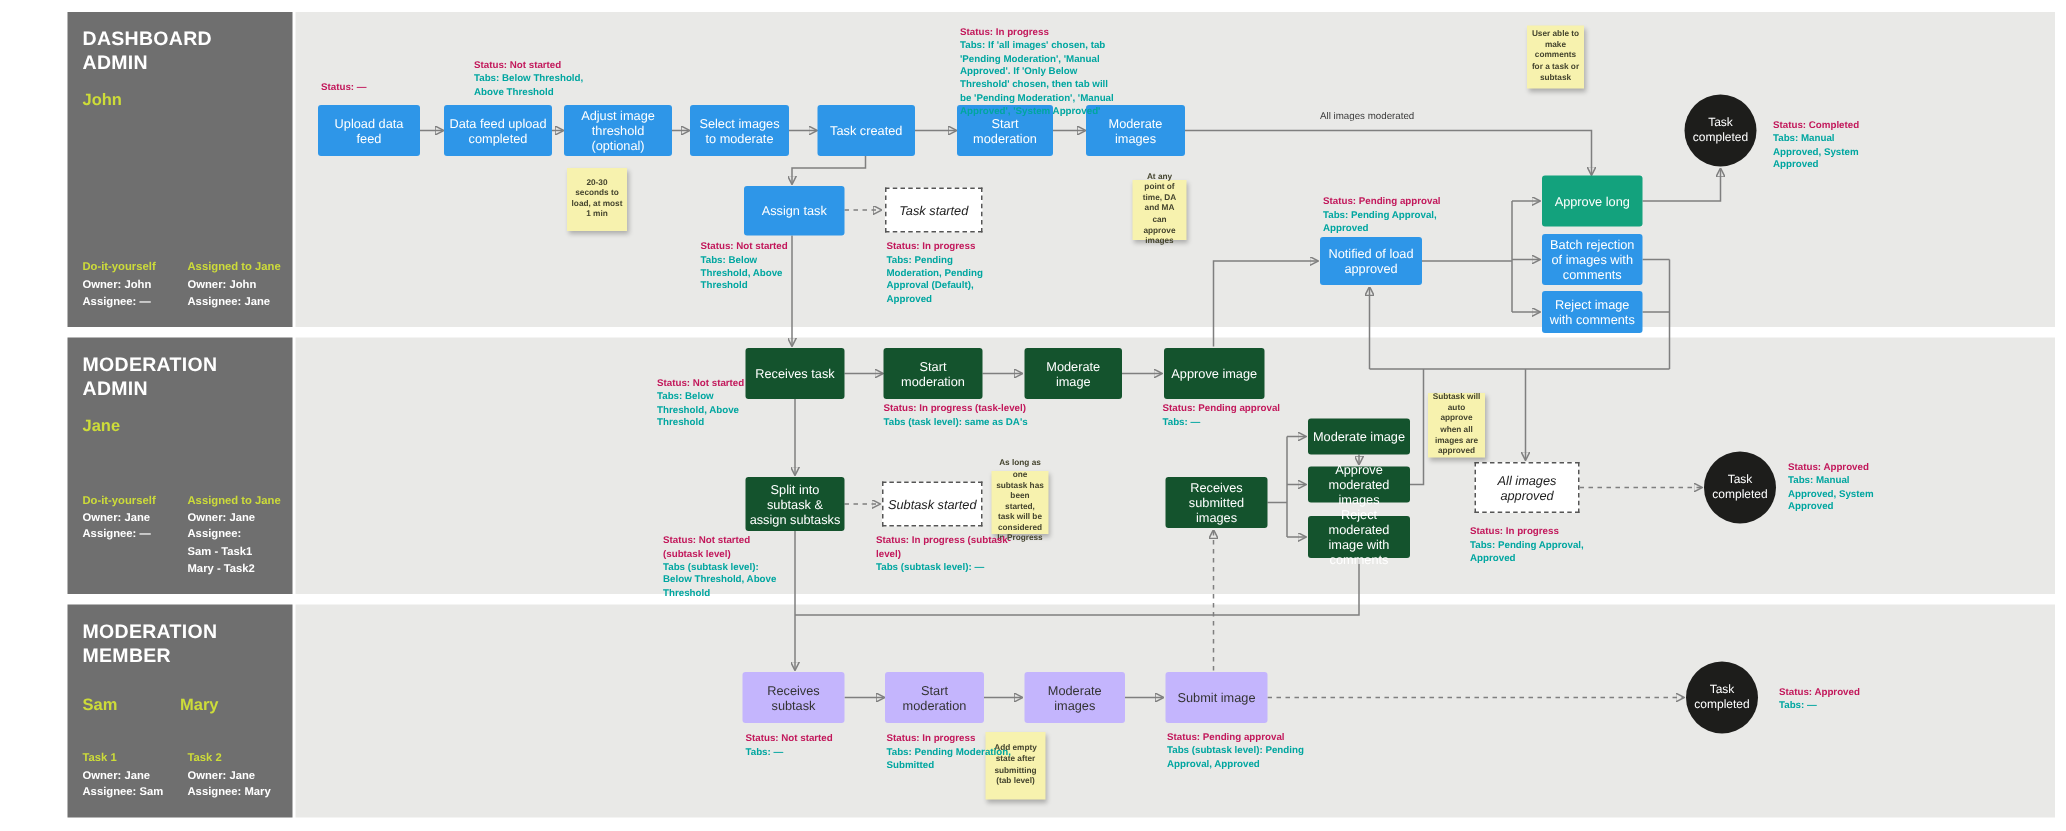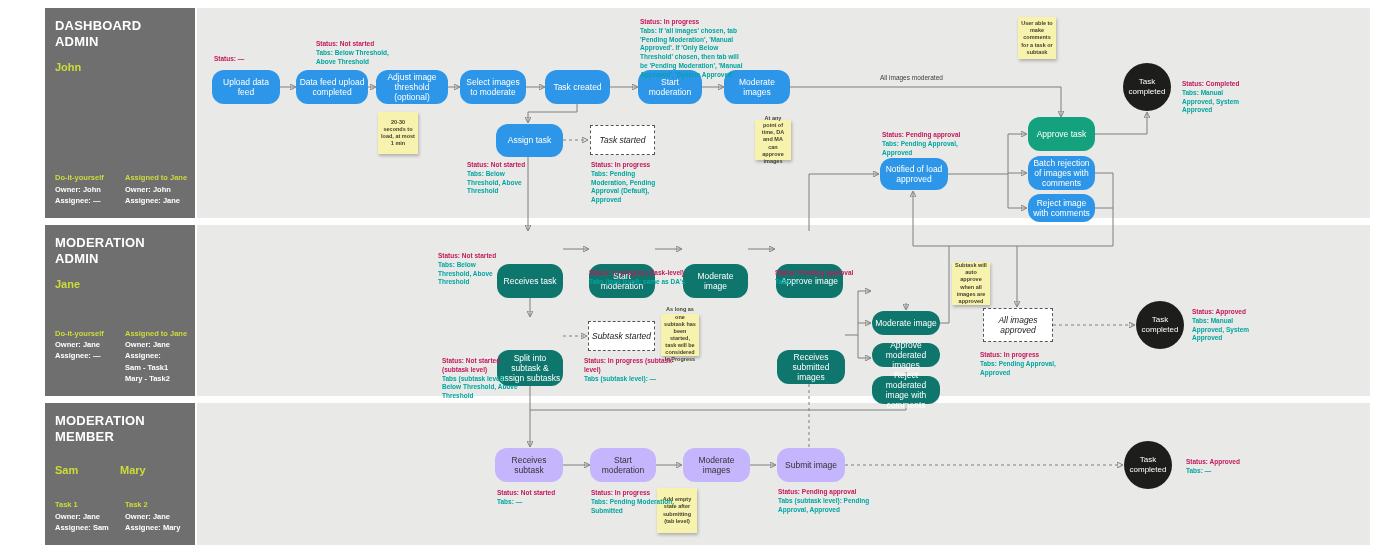--- a/index.html
+++ b/index.html
@@ -12,23 +12,23 @@
   .lane-persons{display:flex;margin-top:18px;}
   .lane-persons span{width:64px;margin-right:14px;color:#cddc39;font-size:11px;font-weight:700;}
   .lane-foot{position:absolute;left:10px;bottom:12px;display:flex;}
   .fcol{width:64px;margin-right:6px;}
   .fhead{color:#cddc39;font-size:7.5px;font-weight:700;line-height:1.5;}
   .fline{color:#ffffff;font-size:7.5px;line-height:1.5;font-weight:bold;}
   svg.wires{position:absolute;left:0;top:0;}
   svg.wires path{fill:none;stroke:#7f7f7f;stroke-width:1;}
   svg.wires path.d{stroke-dasharray:3,3;}
   .box{position:absolute;display:flex;align-items:center;justify-content:center;text-align:center;
-    color:#ffffff;font-size:8.5px;font-weight:400;line-height:1.18;padding:2px;box-sizing:border-box;border-radius:12px;}
+    color:#ffffff;font-size:8.5px;font-weight:400;line-height:1.18;padding:2px;box-sizing:border-box;border-radius:2px;}
   .blue{background:#2e96e8;}
-  .purple{background:#0f766e;margin-top:32px;}
+  .purple{background:#14532d;}
   .gold{background:#c4b5fd;color:#333333;}
   .green{background:#13a27d;}
   .dashed-box{position:absolute;display:flex;align-items:center;justify-content:center;text-align:center;
     background:#ffffff;border:1px dashed #555555;color:#222222;font-size:8.5px;box-sizing:border-box;font-style:italic;}
   .circle{position:absolute;width:48px;height:48px;border-radius:50%;background:#1d1d1b;color:#ffffff;
     display:flex;align-items:center;justify-content:center;text-align:center;font-size:8px;line-height:1.2;}
   .sticky{position:absolute;background:#f7f2ae;color:#44442e;font-size:5.5px;font-weight:600;line-height:1.3;
     display:flex;align-items:center;justify-content:center;text-align:center;padding:3px;box-sizing:border-box;
     box-shadow:1px 2px 3px rgba(0,0,0,.25);}
   .ann{position:absolute;font-size:6.5px;font-weight:700;line-height:1.35;}
@@ -148,21 +148,21 @@
   <div class="box blue" style="left:212px;top:70px;width:68px;height:34px">Upload data feed</div>
   <div class="box blue" style="left:296px;top:70px;width:72px;height:34px">Data feed upload completed</div>
   <div class="box blue" style="left:376px;top:70px;width:72px;height:34px">Adjust image threshold (optional)</div>
   <div class="box blue" style="left:460px;top:70px;width:66px;height:34px">Select images to moderate</div>
   <div class="box blue" style="left:545px;top:70px;width:65px;height:34px">Task created</div>
   <div class="box blue" style="left:638px;top:70px;width:64px;height:34px">Start moderation</div>
   <div class="box blue" style="left:724px;top:70px;width:66px;height:34px">Moderate images</div>
   <div class="box blue" style="left:496px;top:124px;width:67px;height:33px">Assign task</div>
   <div class="dashed-box" style="left:590px;top:125px;width:65px;height:30px">Task started</div>
   <div class="box blue" style="left:880px;top:158px;width:68px;height:32px">Notified of load approved</div>
-  <div class="box green" style="left:1028px;top:117px;width:67px;height:34px">Approve task</div>
+  <div class="box green" style="left:1028px;top:117px;width:67px;height:34px">Approve long</div>
   <div class="box blue" style="left:1028px;top:156px;width:67px;height:34px">Batch rejection of images with comments</div>
   <div class="box blue" style="left:1028px;top:194px;width:67px;height:28px">Reject image with comments</div>
   <div class="circle" style="left:1123px;top:63px">Task completed</div>
 
   <div class="box purple" style="left:497px;top:232px;width:66px;height:34px">Receives task</div>
   <div class="box purple" style="left:589px;top:232px;width:66px;height:34px">Start moderation</div>
   <div class="box purple" style="left:683px;top:232px;width:65px;height:34px">Moderate image</div>
   <div class="box purple" style="left:776px;top:232px;width:67px;height:34px">Approve image</div>
   <div class="box purple" style="left:497px;top:318px;width:66px;height:36px">Split into subtask &amp; assign subtasks</div>
   <div class="dashed-box" style="left:588px;top:321px;width:67px;height:30px">Subtask started</div>

